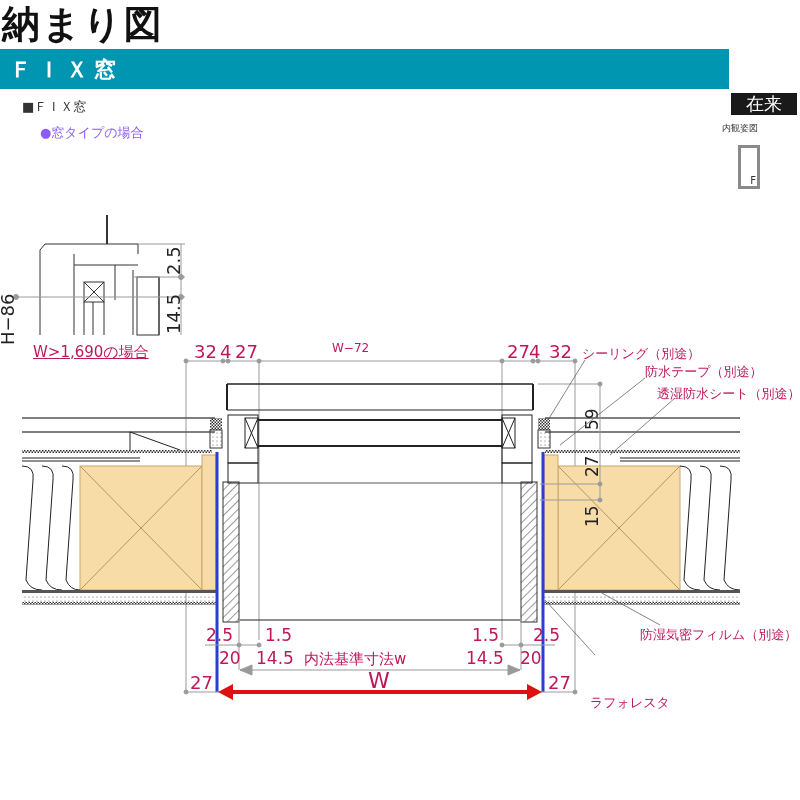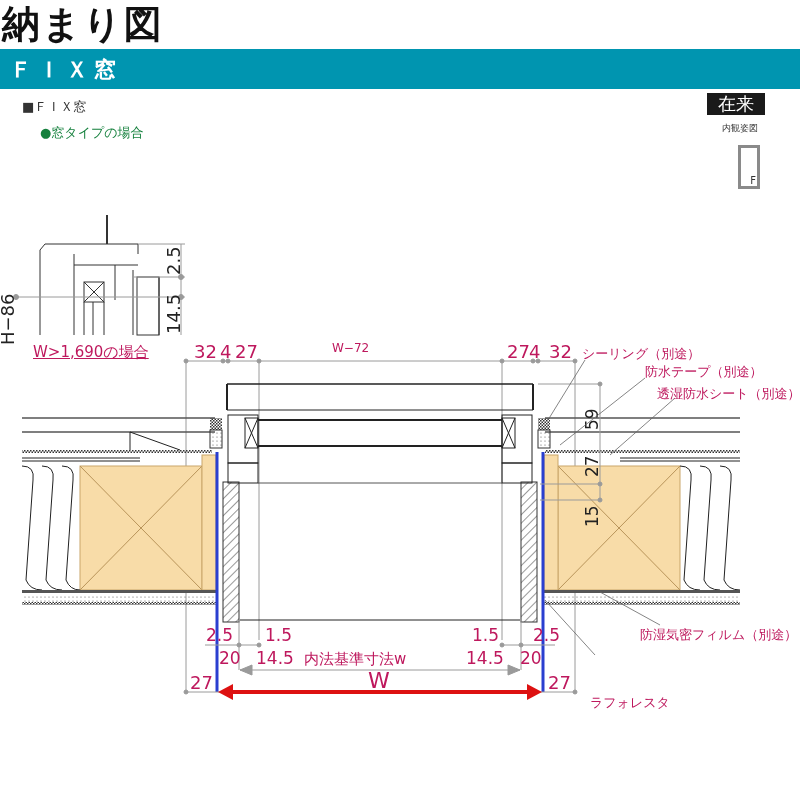--- a/index.html
+++ b/index.html
@@ -1,25 +1,25 @@
 <!DOCTYPE html>
 <html><head>
 <meta charset="utf-8">
 <style>
   html, body { margin:0; padding:0; background:#ffffff; }
   body { width:800px; height:800px; position:relative; overflow:hidden;
          font-family:"DejaVu Sans", sans-serif; color:#222; }
   .title { position:absolute; left:2px; top:0px; font-size:38px; font-weight:bold;
            letter-spacing:2px; line-height:48px; color:#111; }
-  .banner { position:absolute; left:0; top:49px; width:800px; height:40px; }
+  .banner { position:absolute; left:0; top:49px; width:729px; height:40px; }
   .banner-text { position:absolute; left:10px; top:6px; font-size:22px; font-weight:bold;
                  color:#fff; letter-spacing:6px; }
   .sub1 { position:absolute; left:22px; top:98px; font-size:13px; color:#333; }
-  .sub2 { position:absolute; left:40px; top:124px; font-size:13px; color:#15803d; }
-  .badge { position:absolute; left:707px; top:93px; width:58px; height:22px;
+  .sub2 { position:absolute; left:40px; top:124px; font-size:13px; color:#8b5cf6; }
+  .badge { position:absolute; left:731px; top:93px; width:66px; height:22px;
            color:#fff; font-size:18px; text-align:center; line-height:22px; }
   .badge-cap { position:absolute; left:722px; top:122px; font-size:9px; color:#333; }
   .elev { position:absolute; left:738px; top:145px; width:22px; height:44px;
           border:3px solid #8a8a8a; box-sizing:border-box; background:#fff; }
   .elev span { position:absolute; right:1px; bottom:0px; font-size:10px; color:#333; }
   svg.draw { position:absolute; left:0; top:0; }
   .dimtxt { font-family:"DejaVu Sans", sans-serif; fill:#222; }
   .lbl { position:absolute; font-size:13px; color:#be185d; white-space:nowrap; }
 </style>
 </head>

